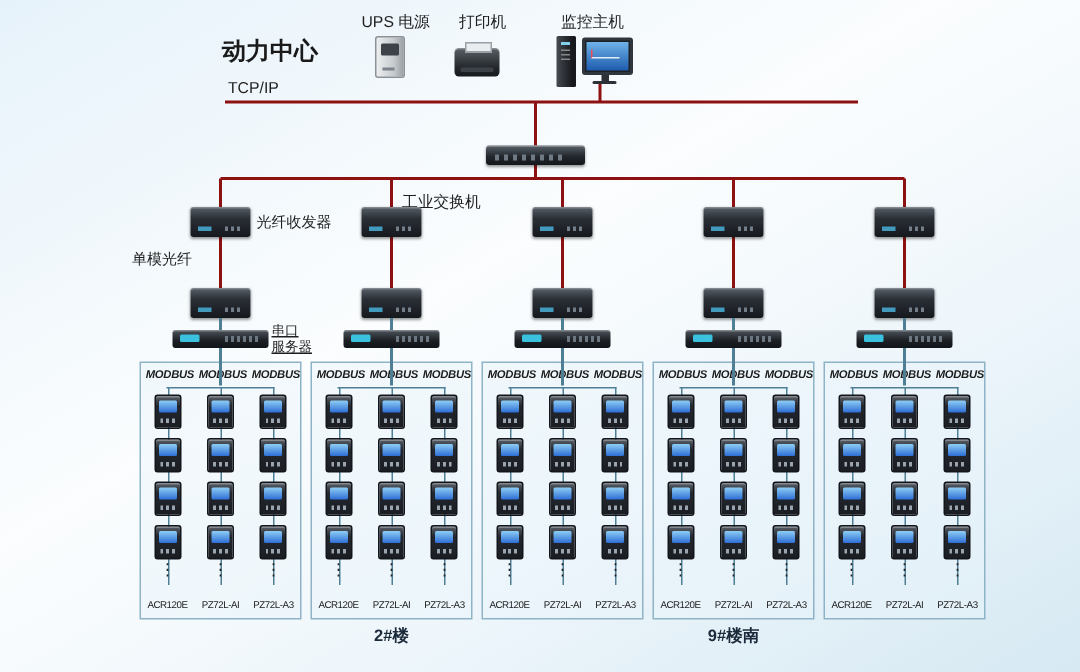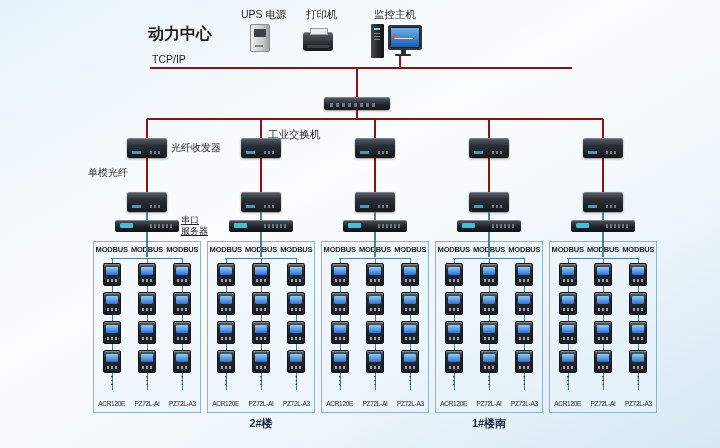--- a/index.html
+++ b/index.html
@@ -54,21 +54,21 @@
   .serial-server{position:absolute;left:22px;top:90px;width:64px;height:12px;border-radius:2px;
        background:linear-gradient(180deg,#4d545c,#1b1f24 60%,#111418);
        box-shadow:inset 0 1px 0 rgba(255,255,255,.3);z-index:3;}
   .serial-server::before{content:"";position:absolute;left:5px;top:3px;width:13px;height:5px;background:#39c1dd;border-radius:1px;}
   .serial-server::after{content:"";position:absolute;right:5px;top:4px;width:24px;height:4px;
        background:repeating-linear-gradient(90deg,#6c7680 0 2px,transparent 2px 4px);}
 
   .meter-box{position:absolute;left:0;top:111px;width:106px;height:170px;border:1px solid #8fb3c6;
        background:rgba(232,243,250,.45);}
   .modbus-row{display:flex;padding-top:3px;height:13px;}
-  .modbus-row span{flex:1;text-align:center;font-size:7.5px;font-weight:700;color:#1c1c1c;letter-spacing:-.2px;}
+  .modbus-row span{flex:1;text-align:right;font-size:7.5px;font-weight:700;color:#1c1c1c;letter-spacing:-.2px;font-style:italic;}
   .hline{position:absolute;top:16px;left:17px;right:17px;height:1px;background:#4f7f95;}
   .grid{position:absolute;top:18px;left:0;right:0;height:138px;display:flex;}
   .mcol{flex:1;position:relative;display:flex;flex-direction:column;align-items:center;gap:6px;padding-top:3px;}
   .vline{position:absolute;top:-2px;height:132px;left:50%;width:1px;background:#4f7f95;}
   .meter{position:relative;width:16px;height:21px;border:1px solid #12151a;border-radius:2px;z-index:2;
        background:linear-gradient(#5a6069,#23272e 32%,#1a1e23);box-shadow:inset 0 1px 0 rgba(255,255,255,.28);}
   .meter::before{content:"";position:absolute;left:2px;top:3px;right:2px;height:8px;border-radius:1px;
        background:linear-gradient(#8ecdf4,#2d6ed6);}
   .meter::after{content:"";position:absolute;left:3px;bottom:3px;width:10px;height:3px;
        background:repeating-linear-gradient(90deg,#9aa4ae 0 2px,transparent 2px 4px);}
@@ -299,21 +299,21 @@
           <div class="meter"></div>
           <div class="dots">⋮</div>
         </div>
       </div>
       <div class="model-row">
         <span>ACR120E</span>
         <span>PZ72L-AI</span>
         <span>PZ72L-A3</span>
       </div>
     </div>
-    <div class="building">1#楼南</div>
+    <div class="building">9#楼南</div>
   </div>
 
   <div class="group" style="left: 549px;">
     <div class="transceiver t1"></div>
     <div class="fiber-line"></div>
     <div class="transceiver t2"></div>
     <div class="stub s1"></div>
     <div class="serial-server"></div>
     <div class="stub s2"></div>
     <div class="meter-box">

